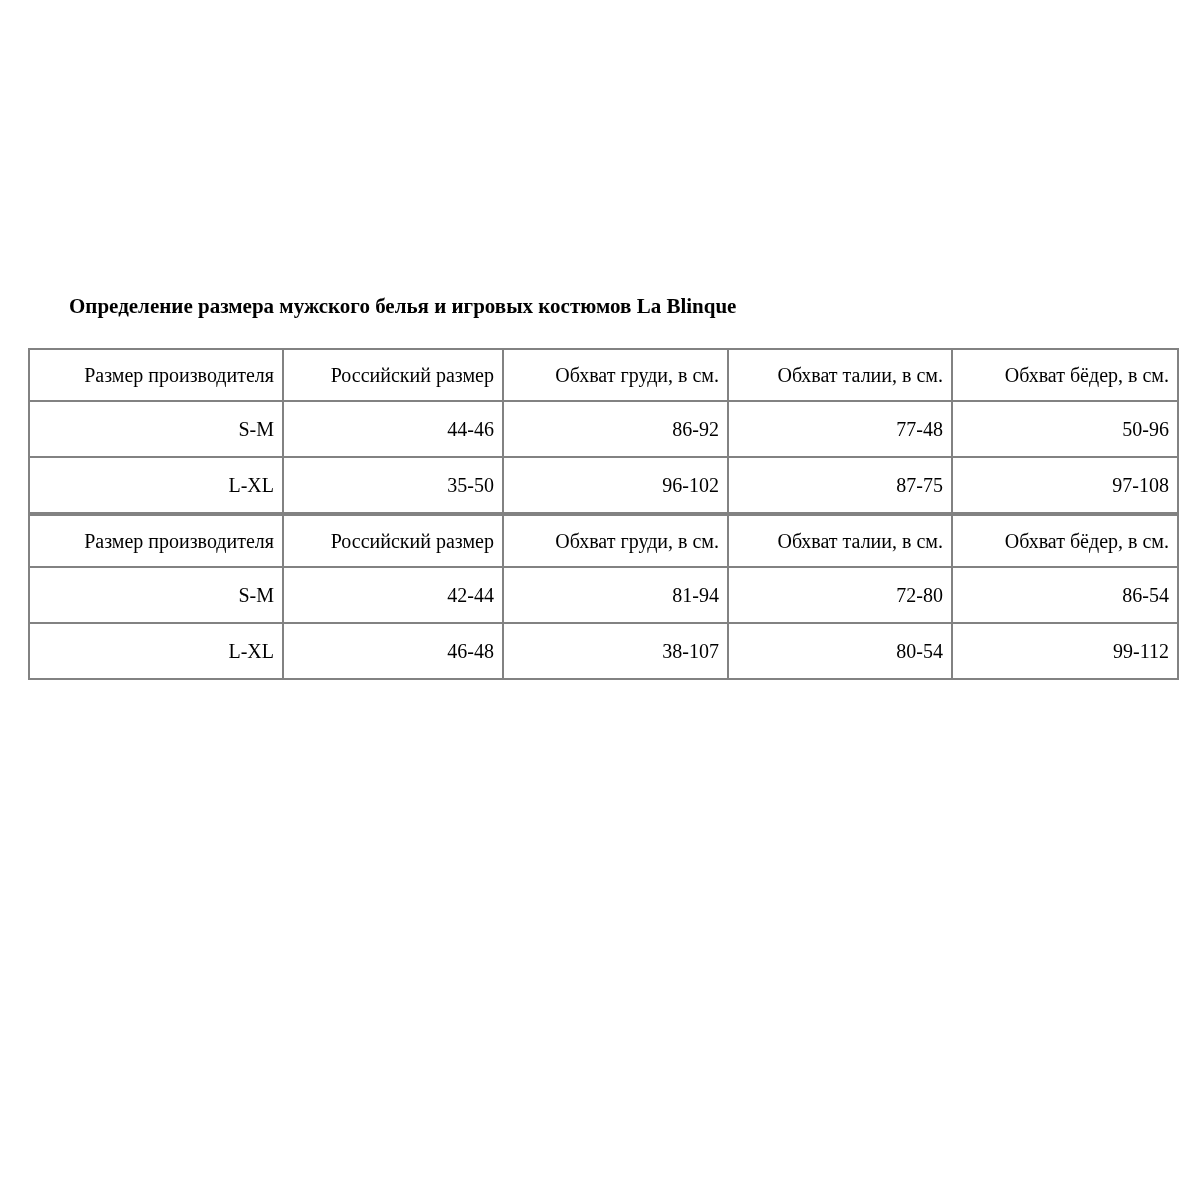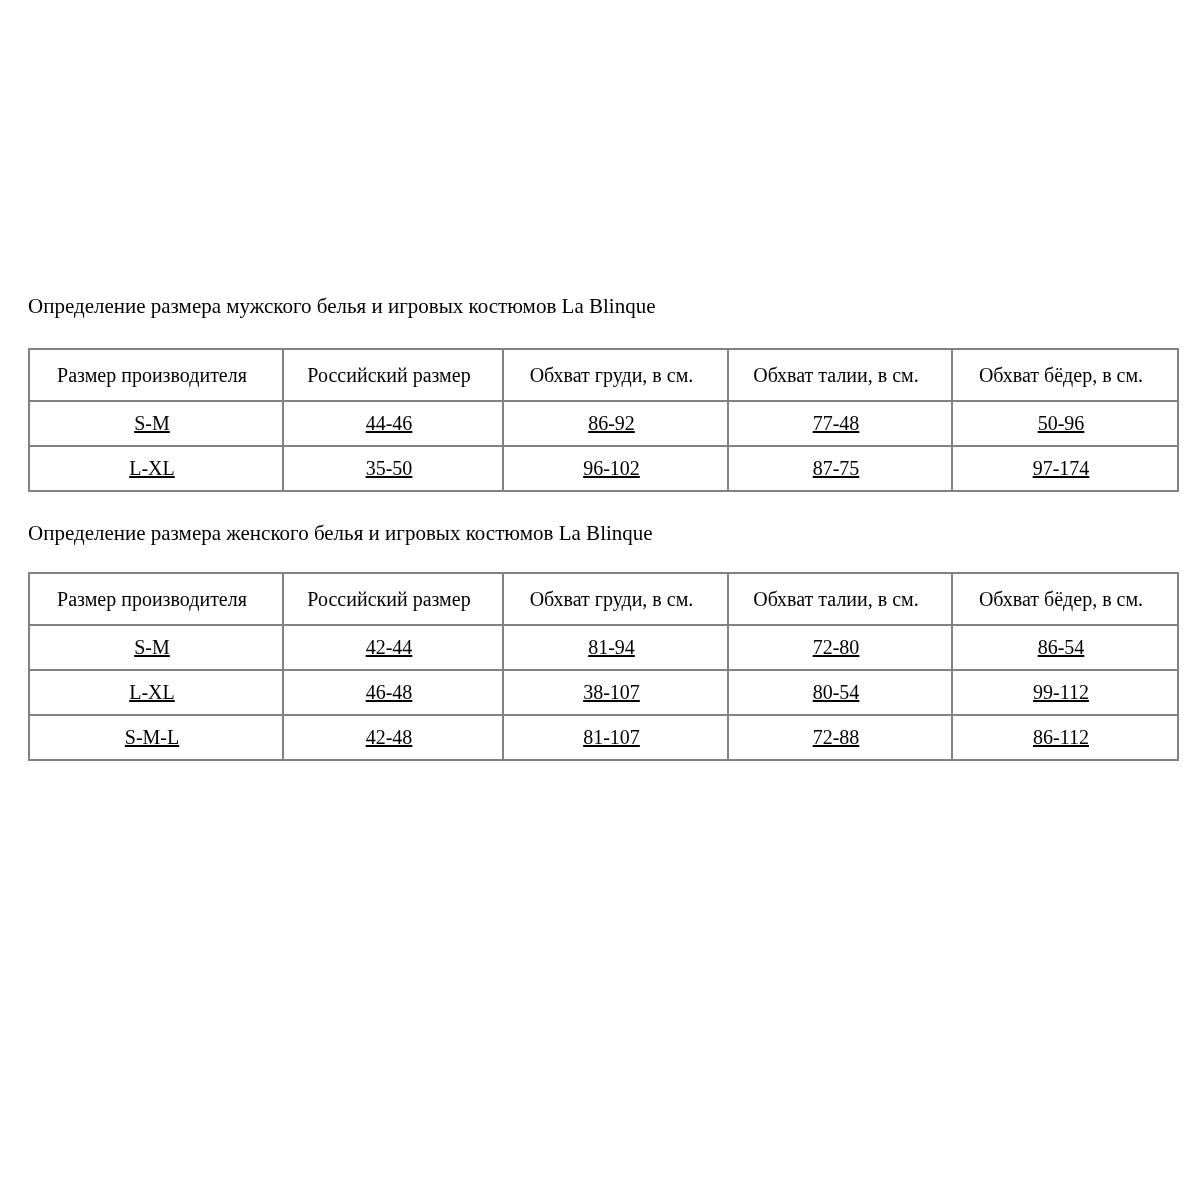--- a/index.html
+++ b/index.html
@@ -14,44 +14,45 @@
     color: #000000;
     position: relative;
   }
   .content {
     position: absolute;
     top: 0;
     left: 28px;
     width: 1149px;
   }
   .section-title {
-    font-weight: normal;
+    font-weight: bold;
     font-size: 21px;
     line-height: 24px;
     white-space: nowrap;
+    margin-left: 41px;
   }
   #title-men { margin-top: 294px; margin-bottom: 30px; }
   #title-women { margin-top: 29px; margin-bottom: 27px; }
   table.size-table {
     border-collapse: collapse;
     table-layout: fixed;
     width: 1149px;
   }
   table.size-table td {
     border: 2px solid #828282;
     font-size: 20px;
     font-weight: normal;
-    text-align: center;
+    text-align: right;
     vertical-align: middle;
     padding: 0 8px 0 0;
     overflow: hidden;
     white-space: nowrap;
   }
   tr.header-row { height: 52px; }
-  tr.data-row { height: 45px; text-decoration: underline; }
+  tr.data-row { height: 56px; }
   col.c1 { width: 254px; }
   col.c2 { width: 220px; }
   col.c3 { width: 225px; }
   col.c4 { width: 224px; }
   col.c5 { width: 226px; }
 </style>
 </head>
 <body>
 
 <div class="content">
@@ -79,26 +80,25 @@
         <td>44-46</td>
         <td>86-92</td>
         <td>77-48</td>
         <td>50-96</td>
       </tr>
       <tr class="data-row">
         <td>L-XL</td>
         <td>35-50</td>
         <td>96-102</td>
         <td>87-75</td>
-        <td>97-174</td>
+        <td>97-108</td>
       </tr>
     </tbody>
   </table>
 
-  <div id="title-women" class="section-title">Определение размера женского белья и игровых костюмов La Blinque</div>
 
   <table class="size-table">
     <colgroup>
       <col class="c1">
         <col class="c2">
         <col class="c3">
         <col class="c4">
         <col class="c5">
     </colgroup>
     <tbody>
@@ -116,23 +116,16 @@
         <td>72-80</td>
         <td>86-54</td>
       </tr>
       <tr class="data-row">
         <td>L-XL</td>
         <td>46-48</td>
         <td>38-107</td>
         <td>80-54</td>
         <td>99-112</td>
       </tr>
-      <tr class="data-row">
-        <td>S-M-L</td>
-        <td>42-48</td>
-        <td>81-107</td>
-        <td>72-88</td>
-        <td>86-112</td>
-      </tr>
     </tbody>
   </table>
 
 </div>
 
 </body></html>

